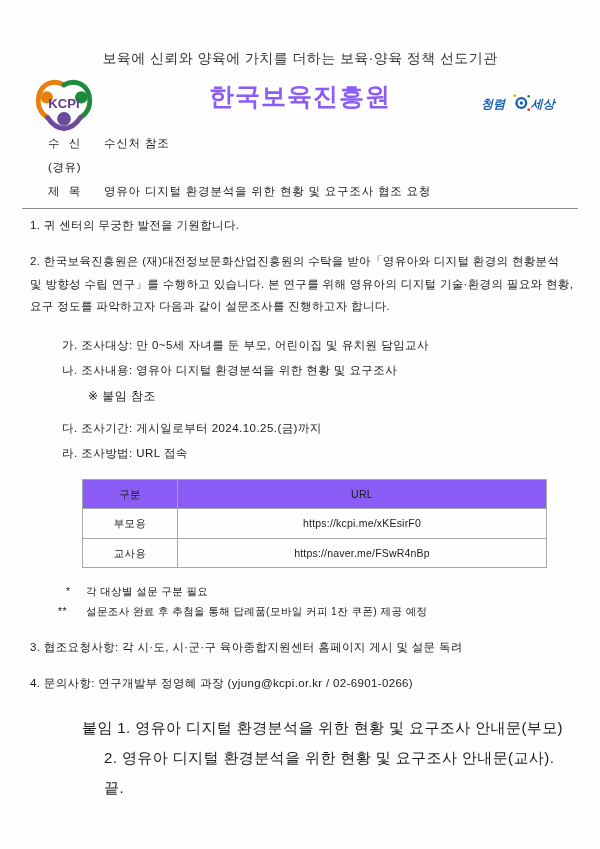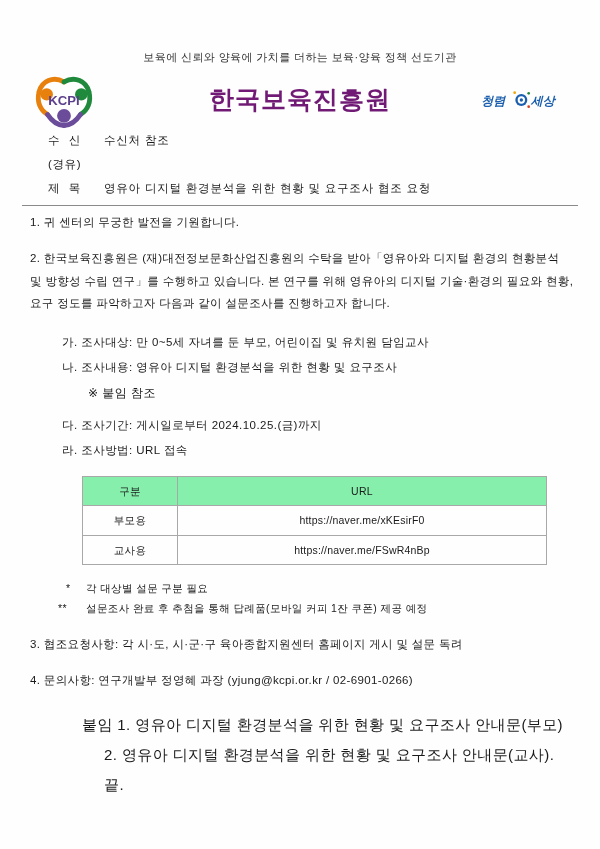--- a/index.html
+++ b/index.html
@@ -19,46 +19,46 @@
     width: 600px;
     height: 849px;
     position: relative;
     background: #fefefe;
     box-sizing: border-box;
   }
 
   
   .tagline {
     text-align: center;
-    font-size: 11px;
+    font-size: 14px;
     letter-spacing: 0.4px;
     color: #333;
     padding-top: 50px;
   }
   .masthead {
     position: relative;
     height: 62px;
     margin-top: 6px;
   }
   .logo-kcpi {
     position: absolute;
     left: 28px;
     top: 2px;
     width: 72px;
     height: 58px;
   }
   .org-title {
     position: absolute;
     left: 0; right: 0;
-    top: 12px;
+    top: 6px;
     text-align: center;
     font-size: 25px;
     font-weight: bold;
     letter-spacing: 1px;
-    color: #701a75;
+    color: #8b5cf6;
   }
   .logo-clean {
     position: absolute;
     right: 40px;
     top: 16px;
     width: 80px;
     height: 26px;
   }
 
   
@@ -121,21 +121,21 @@
   }
   table.url-table th,
   table.url-table td {
     border: 1px solid #a8a8a8;
     text-align: center;
     padding: 4px 2px;
     font-weight: normal;
     color: #1a1a1a;
   }
   table.url-table thead th {
-    background: #86efac;
+    background: #8b5cf6;
     height: 18px;
   }
   table.url-table th.col-gubun { width: 90px; }
   table.url-table tbody td { height: 19px; }
   table.url-table tbody td.url-cell { letter-spacing: 0.2px; }
 
   .notes {
     margin: 14px 0 0 36px;
     font-size: 10.5px;
     line-height: 1.9;
@@ -237,21 +237,21 @@
     <table class="url-table">
       <thead>
         <tr>
           <th class="col-gubun">구분</th>
           <th>URL</th>
         </tr>
       </thead>
       <tbody>
         <tr>
           <td>부모용</td>
-          <td class="url-cell">https://naver.me/xKEsirF0</td>
+          <td class="url-cell">https://kcpi.me/xKEsirF0</td>
         </tr>
         <tr>
           <td>교사용</td>
           <td class="url-cell">https://naver.me/FSwR4nBp</td>
         </tr>
       </tbody>
     </table>
 
     <div class="notes">
       <div class="note-line">

